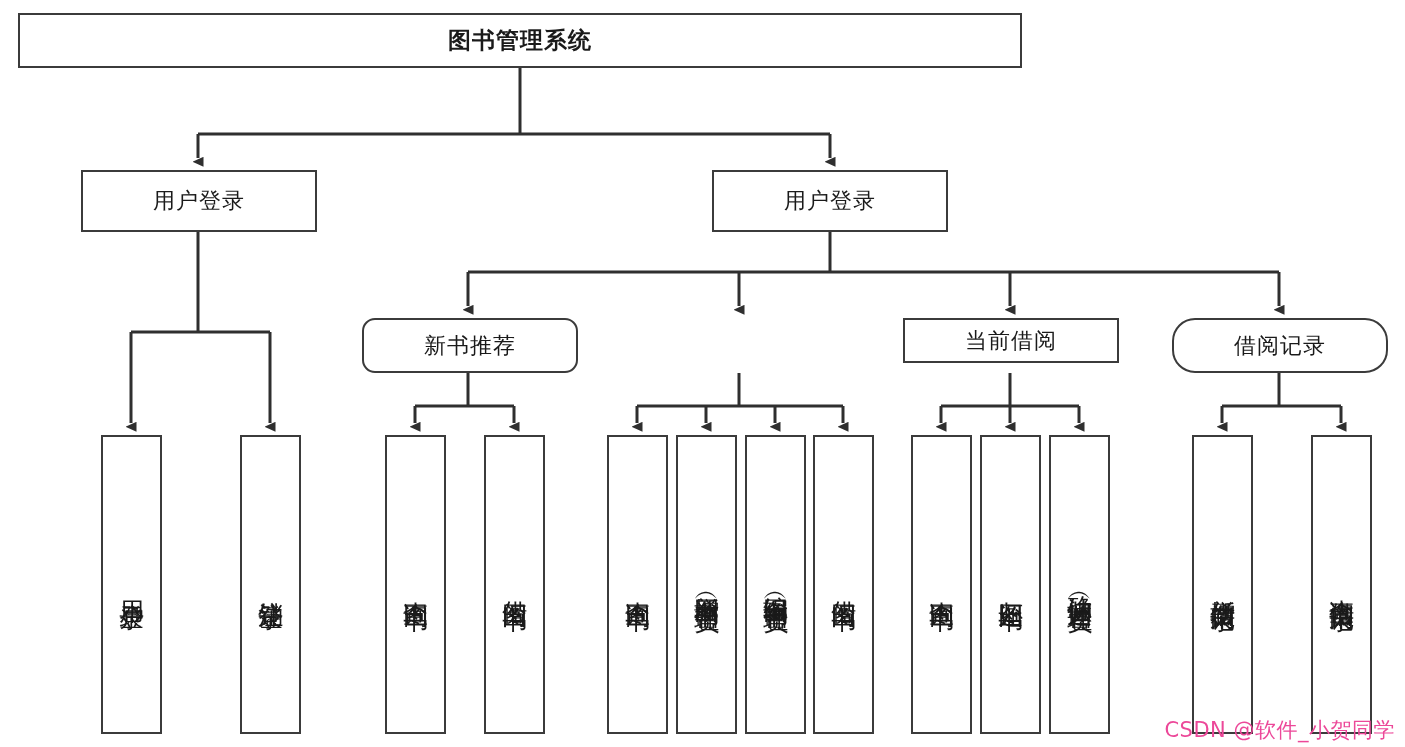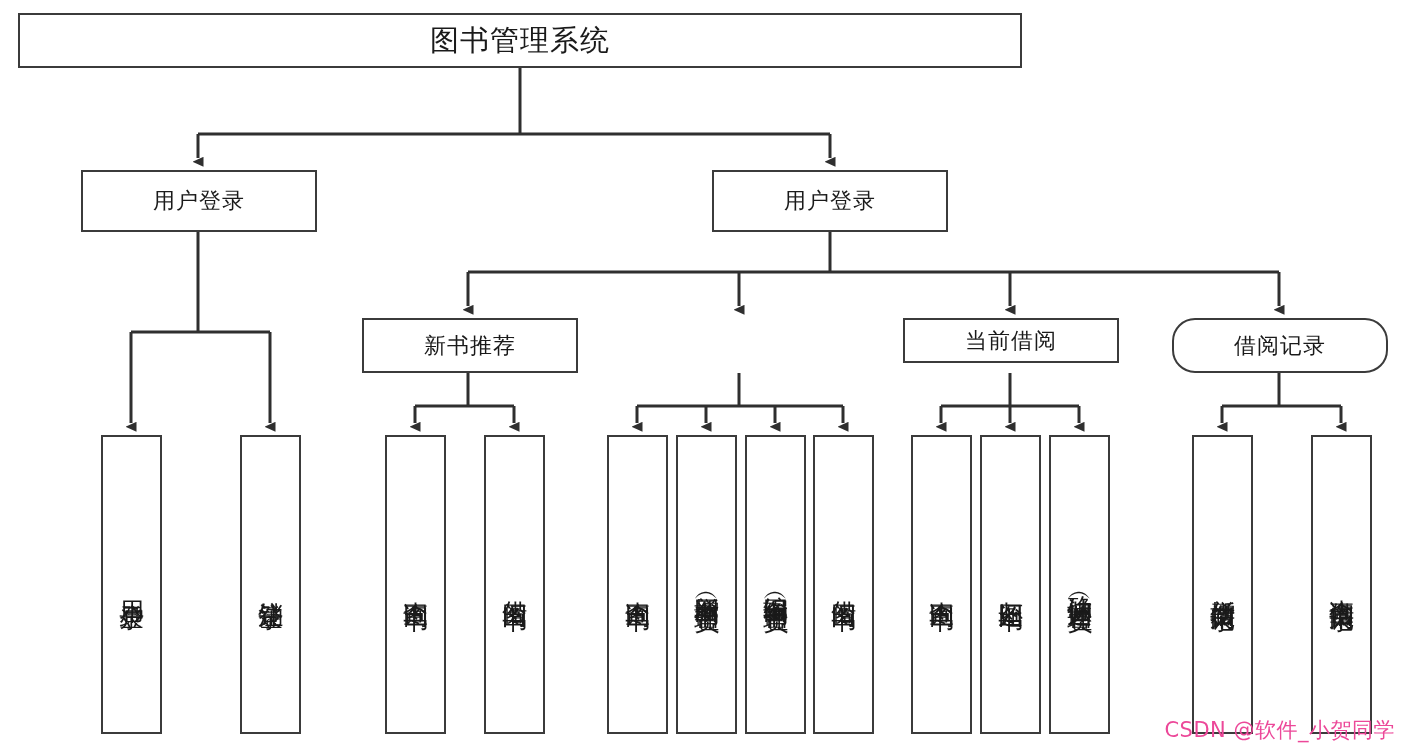--- a/index.html
+++ b/index.html
@@ -21,21 +21,21 @@
     display:flex;
     align-items:center;
     justify-content:center;
     color:#1a1a1a;
   }
   .node.h{
     font-size:22px;
     letter-spacing:1px;
     line-height:1;
   }
-  .node.root{font-size:29px;}
+  .node.root{font-size:23px;font-weight:bold;}
   .node.v{
     writing-mode:vertical-rl;
     text-orientation:upright;
     font-size:25px;
     line-height:1.18;
     letter-spacing:2px;
     padding:6px 0;
     align-items:center;
     justify-content:center;
     white-space:nowrap;
@@ -115,21 +115,21 @@
     <span>图书管理系统</span>
   </div>
 
   <div class="node h" style="left:81px;top:170px;width:236px;height:62px;">
     <span>用户登录</span>
   </div>
   <div class="node h" style="left:712px;top:170px;width:236px;height:62px;">
     <span>用户登录</span>
   </div>
 
-  <div class="node h" style="left:362px;top:318px;width:216px;height:55px;">
+  <div class="node h" style="left:362px;top:318px;width:216px;height:55px;border-radius:13px;">
     <span>新书推荐</span>
   </div>
   <div class="node h" style="left:903px;top:318px;width:216px;height:45px;">
     <span>当前借阅</span>
   </div>
   <div class="node h" style="left:1172px;top:318px;width:216px;height:55px;border-radius:23px;">
     <span>借阅记录</span>
   </div>
 
   <div class="node v" style="left:101px;top:435px;width:61px;height:299px;">

